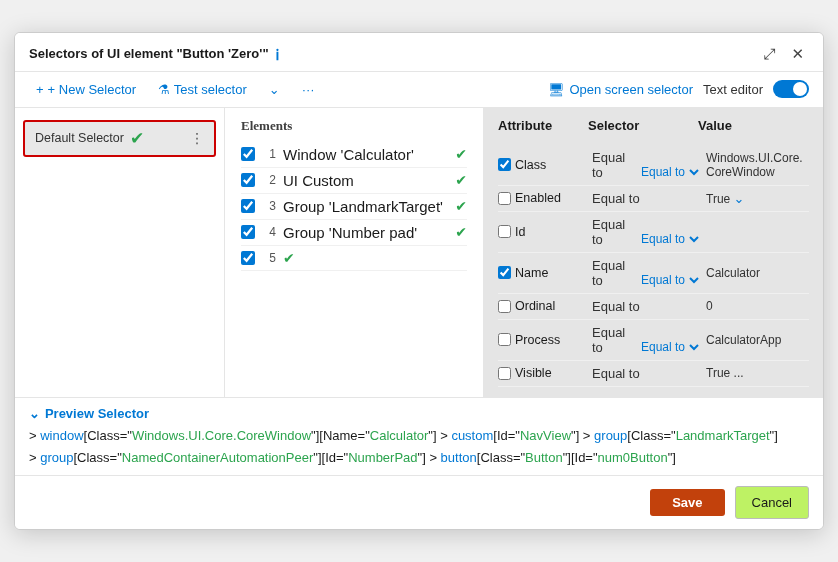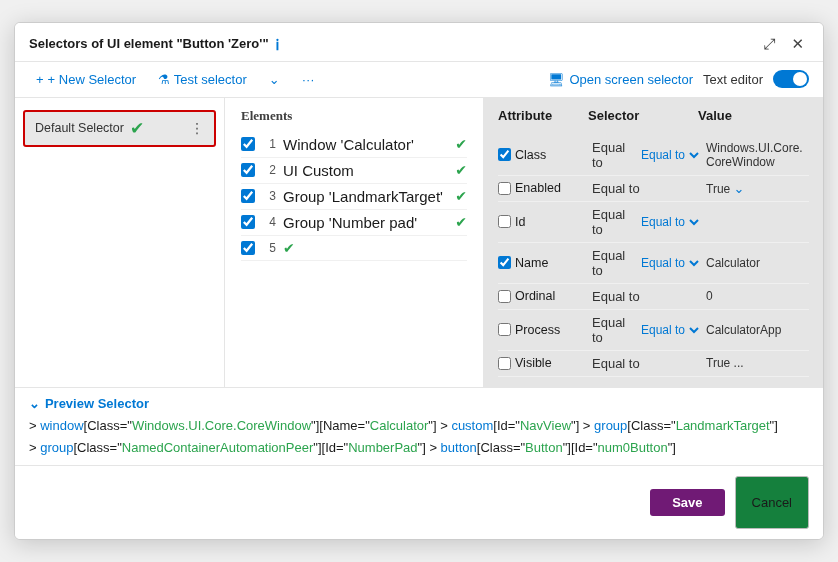--- a/index.html
+++ b/index.html
@@ -163,21 +163,21 @@
       align-items: center;
       padding: 5px 0;
       border-bottom: 1px solid #f0f0f0;
       gap: 4px;
     }
     .attr-cb-label { display: flex; align-items: center; gap: 4px; }
     .attr-cb { width: 13px; height: 13px; accent-color: #0078d4; cursor: pointer; }
     .attr-name { color: #1a1a1a; font-size: 12.5px; }
     .attr-op {
       display: flex;
-      align-items: center;
+      align-items: flex-end;
       gap: 7px;
       font-size: 12.5px;
       color: #333;
     }
     .attr-op select {
       border: none;
       font-size: 12px;
       background: transparent;
       cursor: pointer;
       color: #0078d4;
@@ -210,35 +210,35 @@
     .dialog-footer {
       display: flex;
       justify-content: flex-end;
       align-items: center;
       gap: 10px;
       padding: 10px 14px;
       border-top: 1px solid #e5e5e5;
       background: #fff;
     }
     .btn-save {
-      background: #701a75;
+      background: #c2410c;
       color: #fff;
       border: none;
       border-radius: 3px;
       padding: 6px 22px;
       font-size: 13px;
       cursor: pointer;
       font-weight: 600;
     }
     .btn-cancel {
-      background: #15803d;
+      background: #bef264;
       color: #1a1a1a;
       border: 1px solid #bbb;
       border-radius: 3px;
-      padding: 18px 16px;
+      padding: 8px 16px;
       font-size: 13px;
       cursor: pointer;
     }
   </style>
 </head>
 <body>
 
 <div class="dialog">
 
   <div class="dialog-header">

